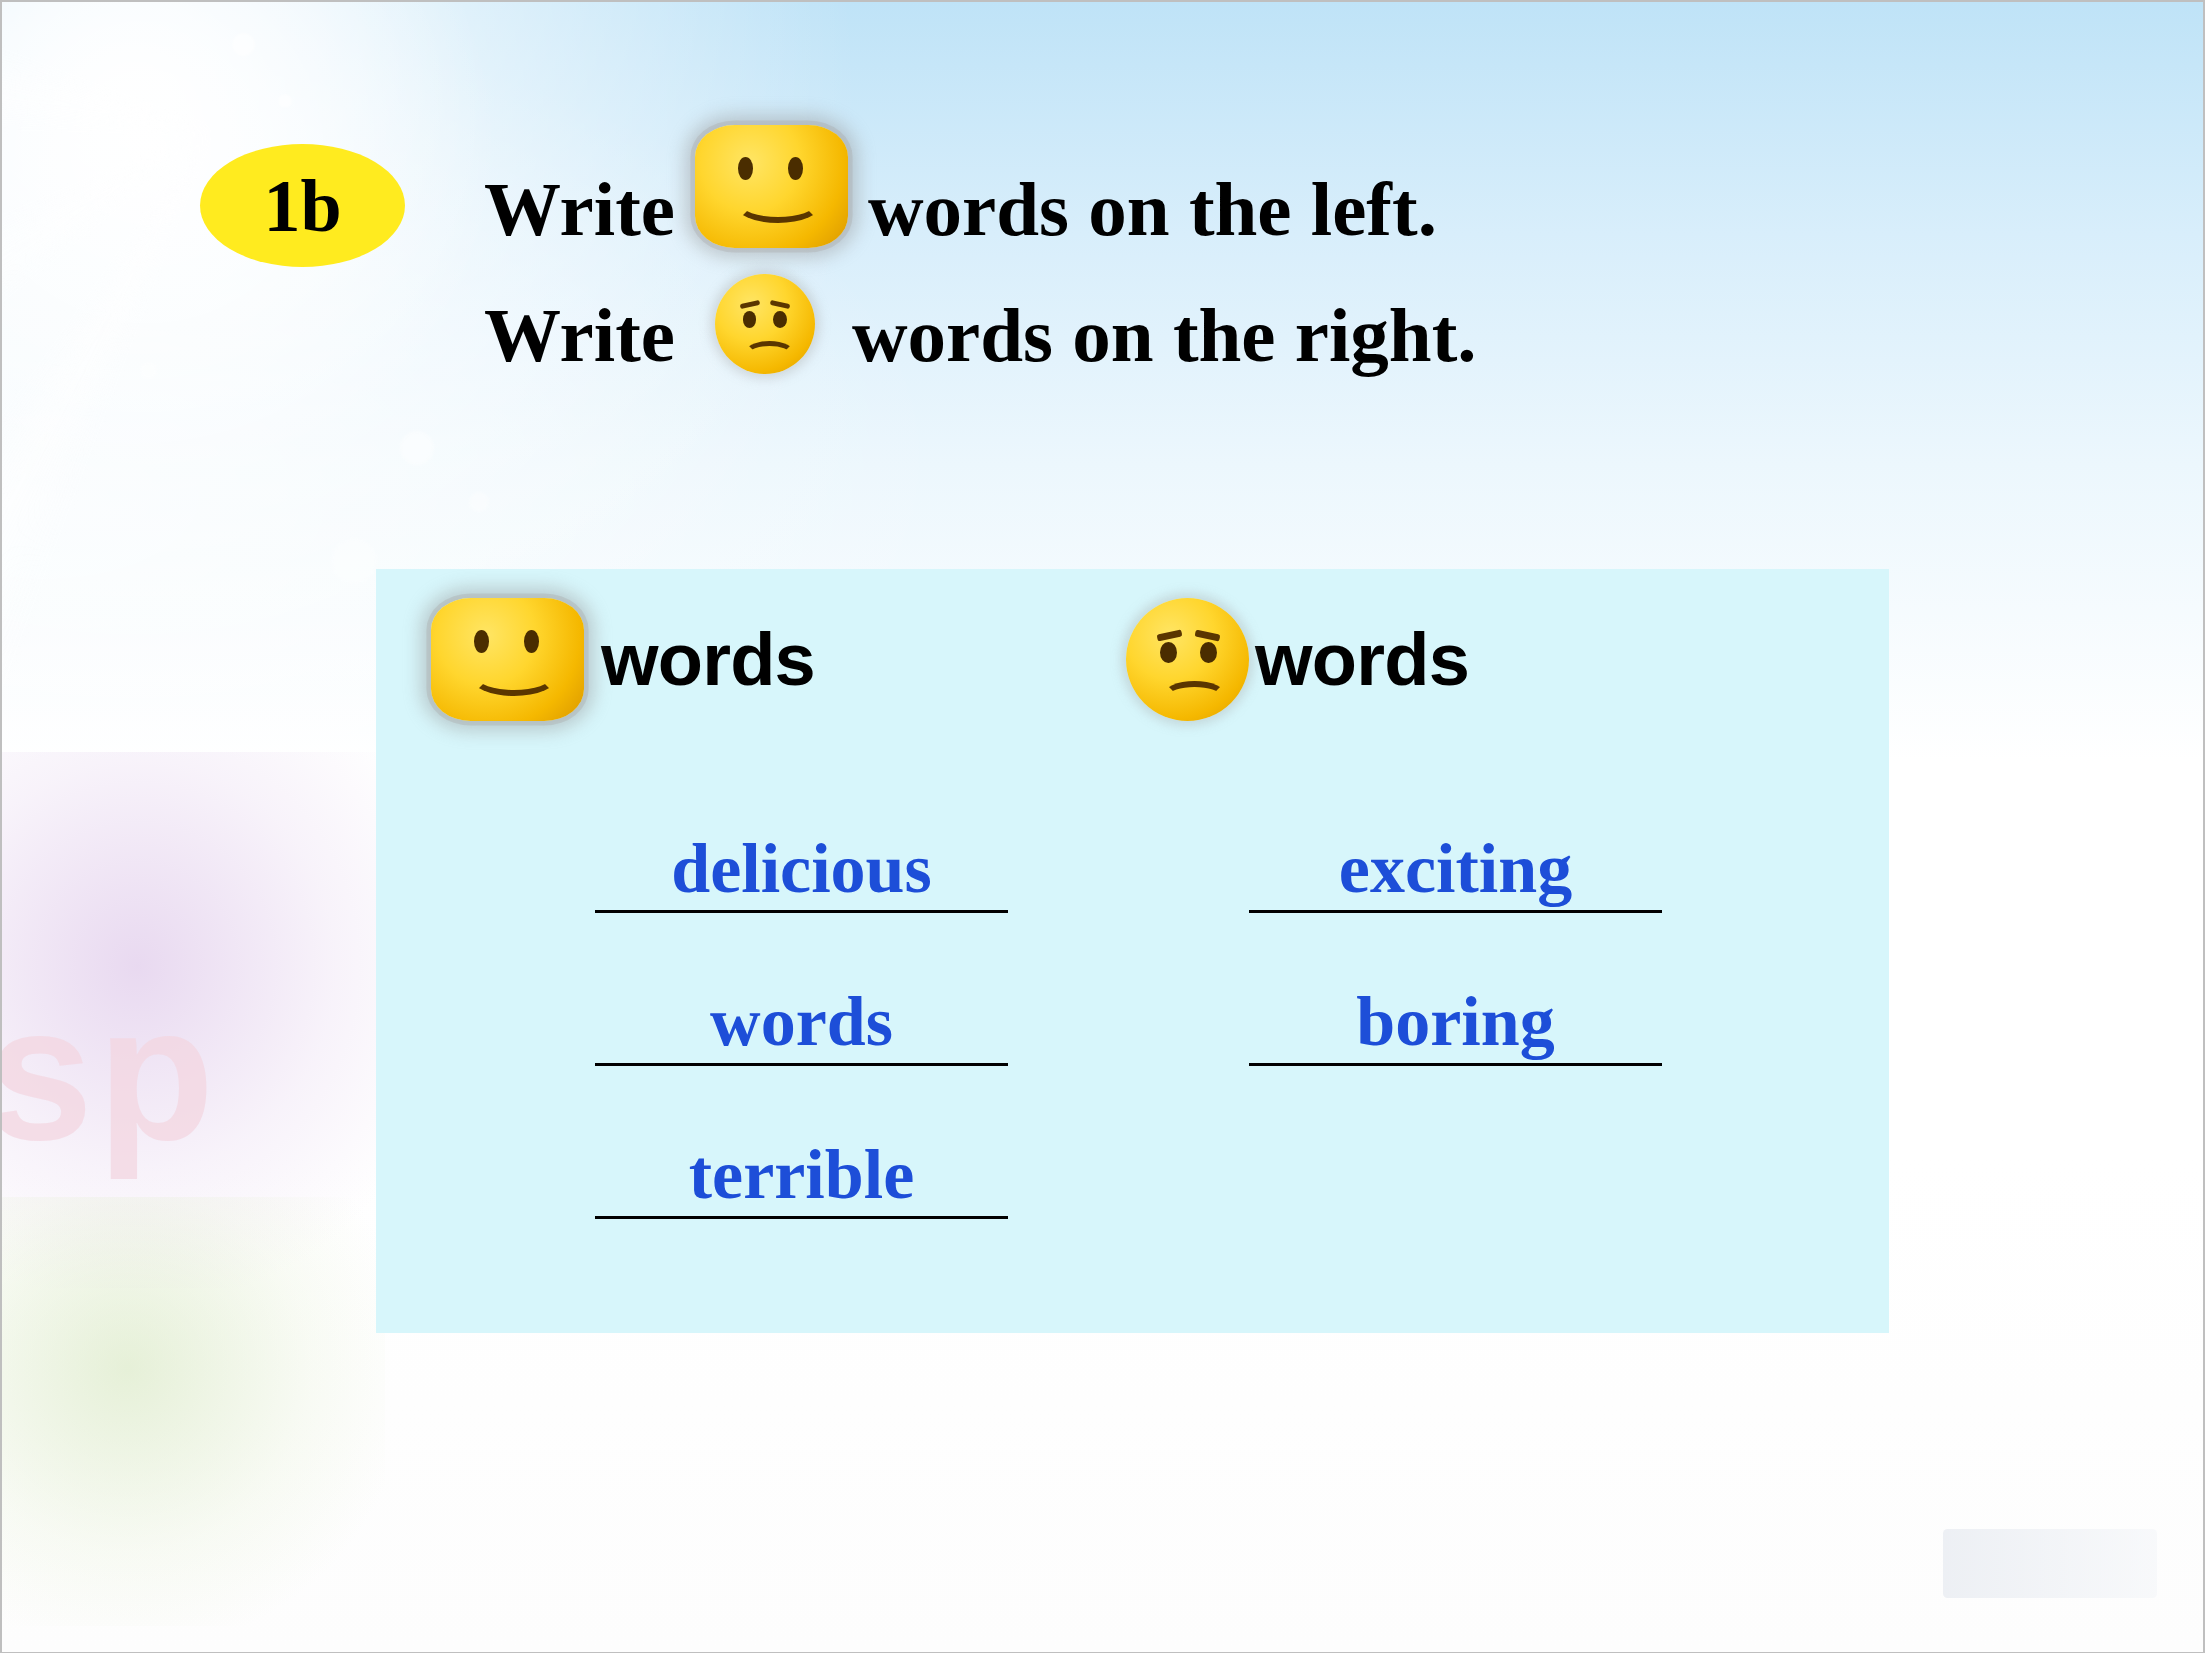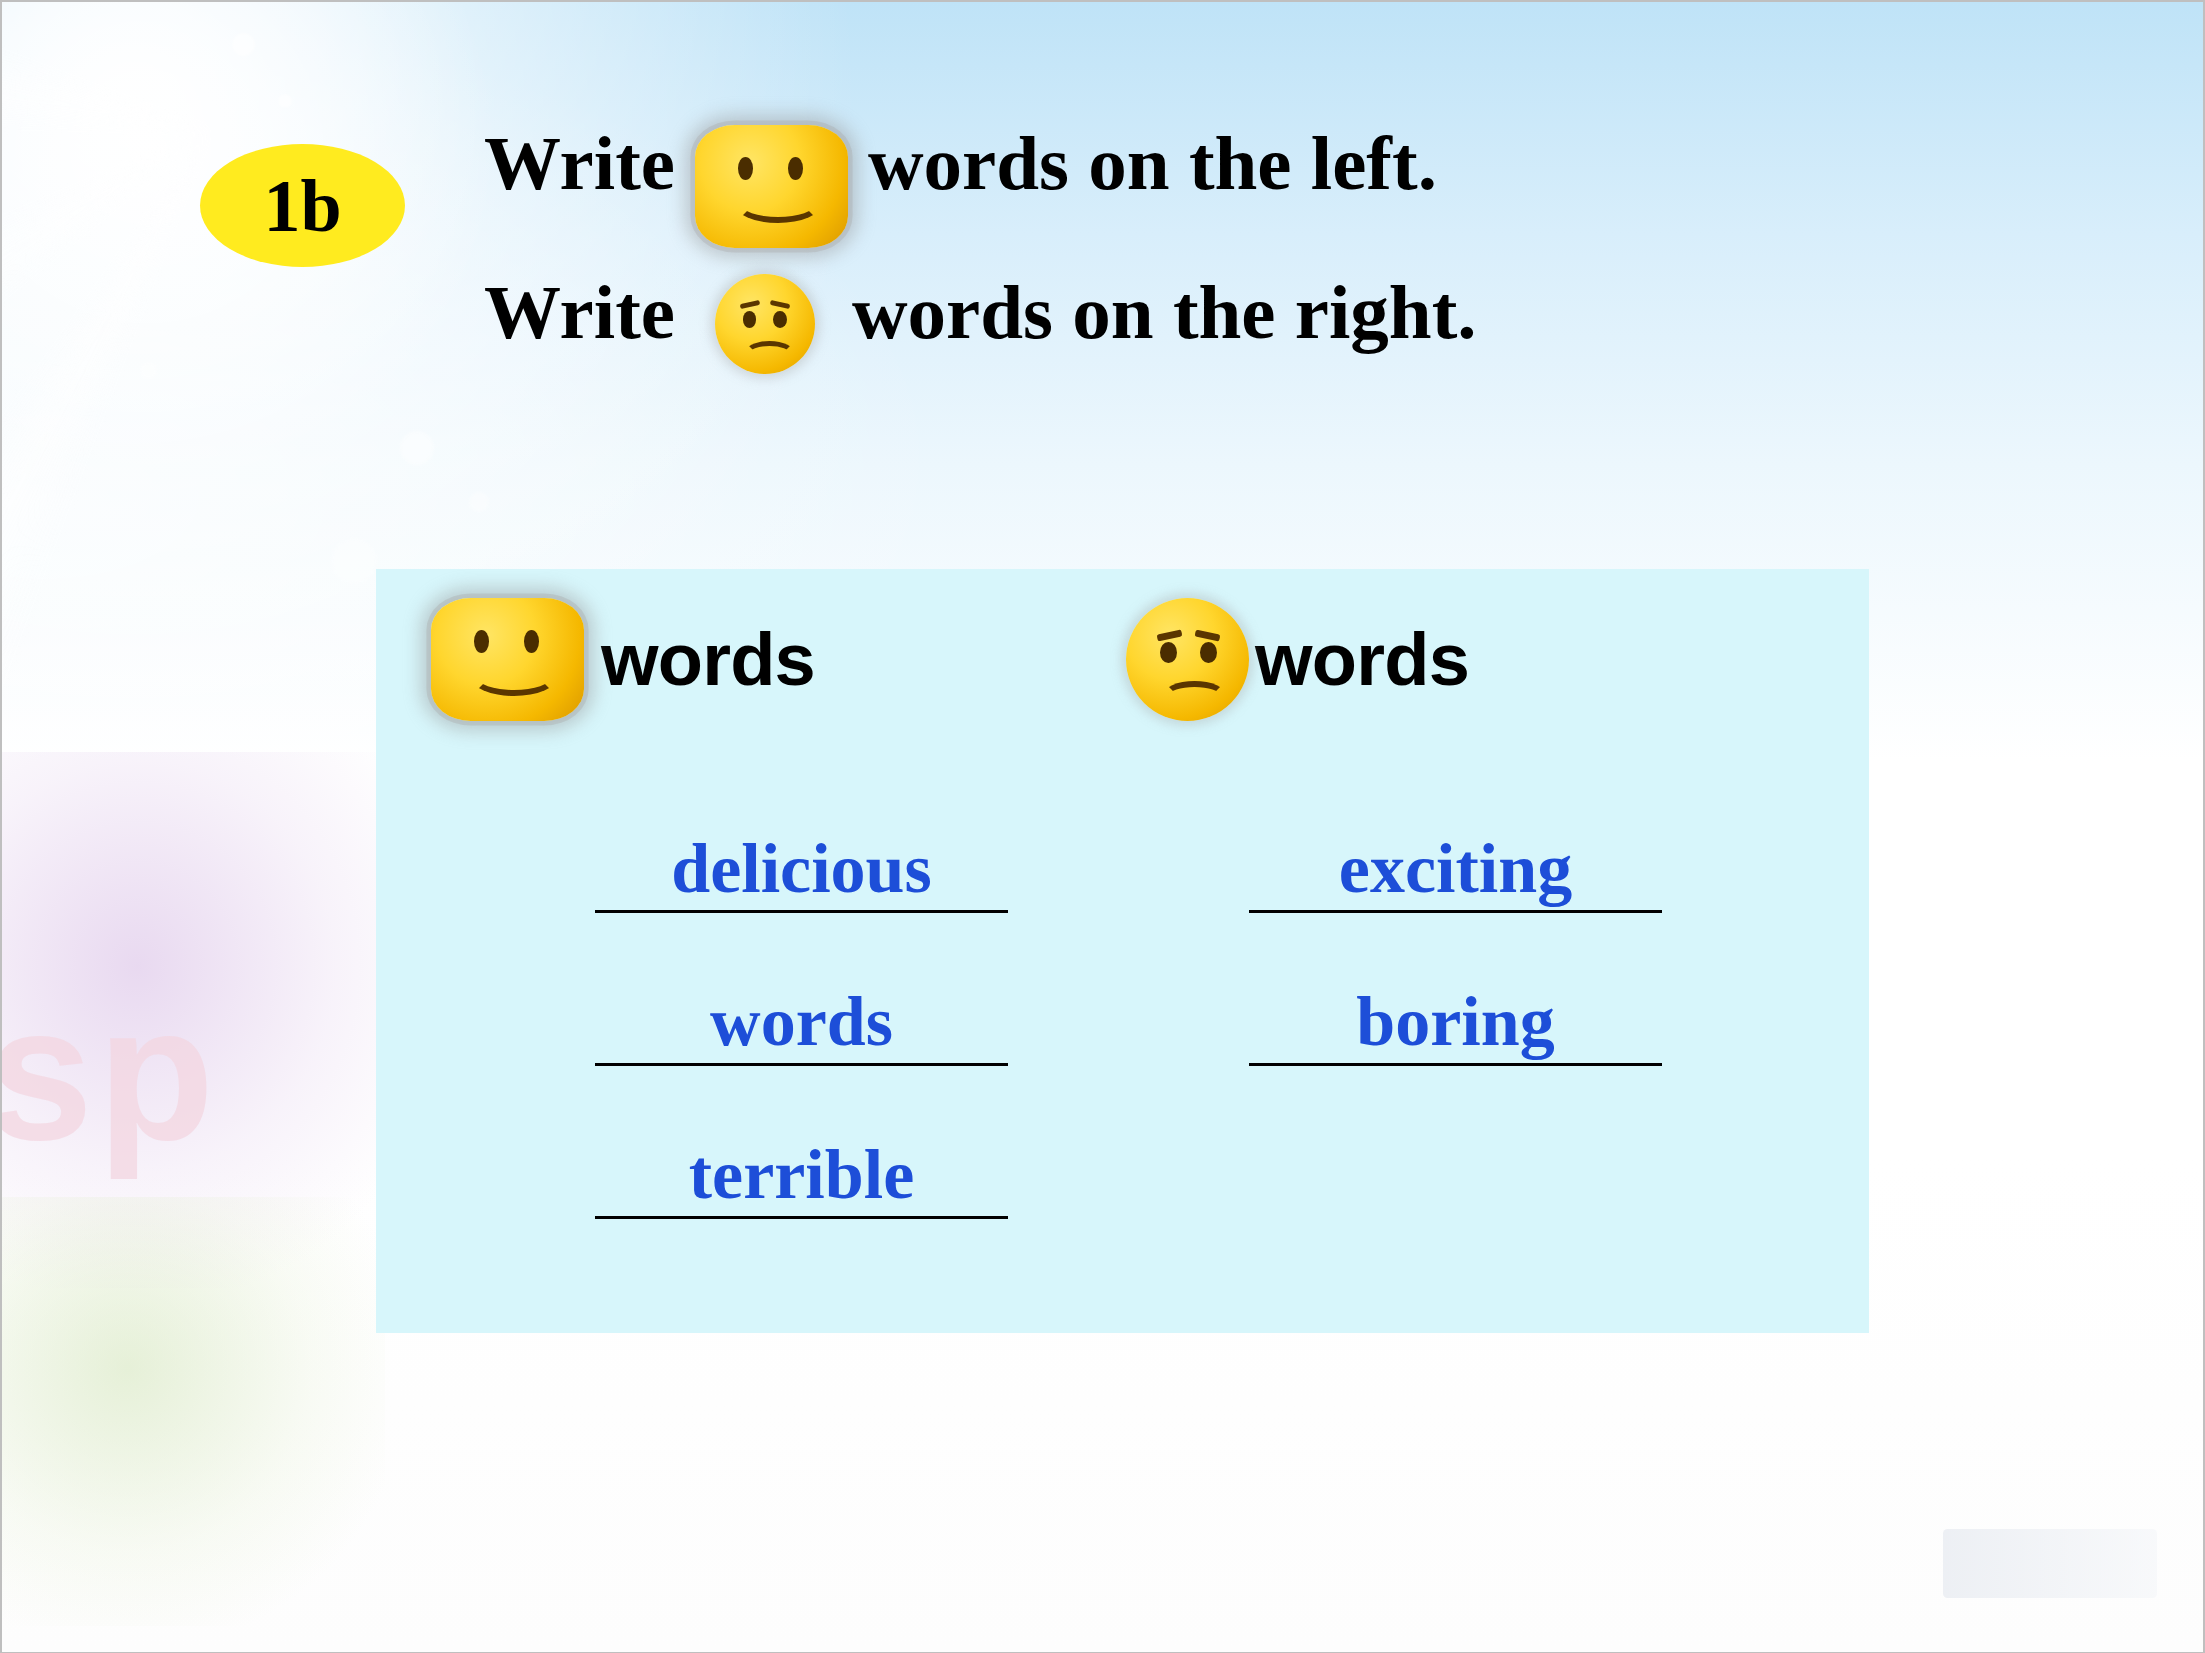--- a/index.html
+++ b/index.html
@@ -131,21 +131,21 @@
     left: 482px;
     top: 123px;
     width: 1455px;
     font-size: 77px;
     font-weight: bold;
     color: #000000;
     line-height: 1.0;
   }
   .instr-line {
     display: flex;
-    align-items: flex-start;
+    align-items: flex-end;
     white-space: nowrap;
   }
   .instr-line + .instr-line { margin-top: 26px; }
   .instr-word { display: inline-block; }
 
   
   .face {
     position: relative;
     display: inline-block;
     flex: 0 0 auto;
@@ -194,20 +194,21 @@
   }
 
   
   .panel {
     position: absolute;
     left: 374px;
     top: 567px;
     width: 1493px;
     height: 764px;
     background: #d7f6fb;
+    padding-left: 20px;
   }
   .col-heads {
     position: absolute;
     left: 0;
     top: 29px;
     width: 100%;
     height: 145px;
   }
   .col-head {
     position: absolute;

